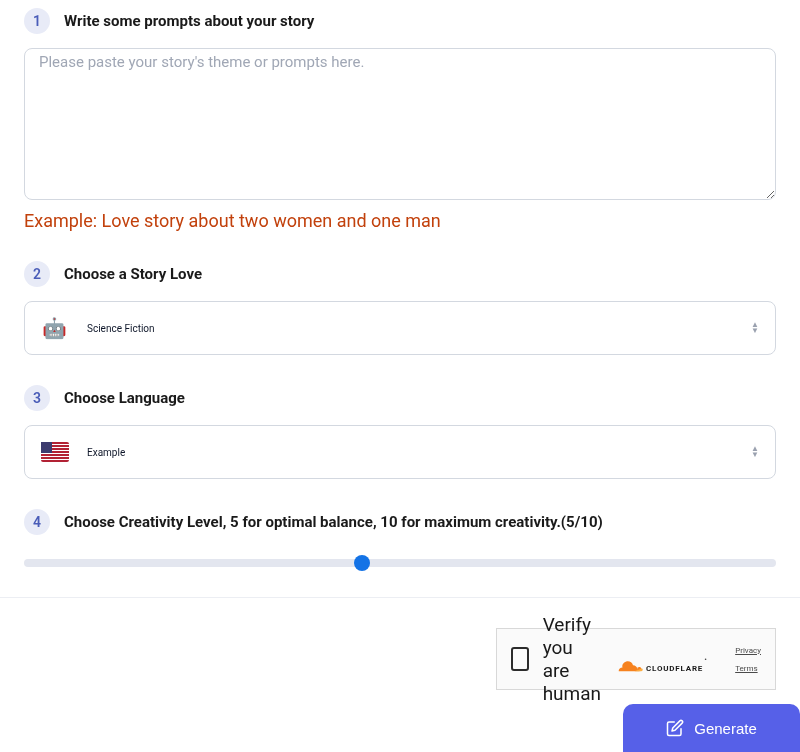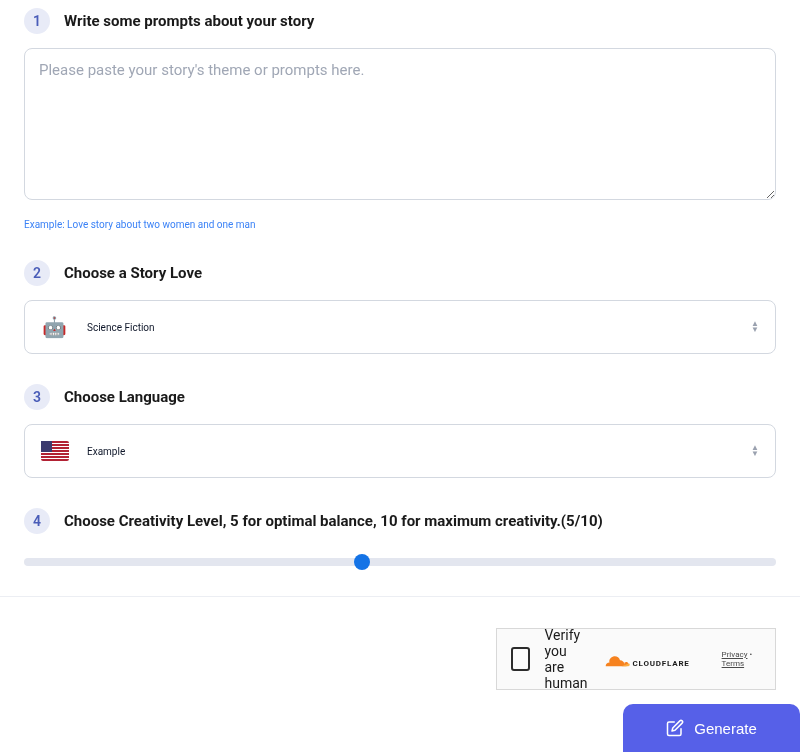--- a/index.html
+++ b/index.html
@@ -37,35 +37,35 @@
       font-size: 14px;
     }
     .step-title {
       font-size: 15px;
       font-weight: 700;
       color: #1a1a1a;
     }
     textarea {
       width: 100%;
       height: 152px;
-      padding: 12px 14px;
+      padding: 4px 14px;
       border: 1px solid #d3d8e0;
       border-radius: 8px;
       font-size: 15px;
       font-family: inherit;
       resize: both;
       color: #333;
     }
     textarea::placeholder {
       color: #a0a7b5;
     }
     .example-text {
-      margin-top: 15px;
-      font-size: 10px;
-      color: #3b82f6;
+      margin-top: 6px;
+      font-size: 18px;
+      color: #c2410c;
     }
     .section {
       margin-bottom: 30px;
     }
     .select-box {
       width: 100%;
       padding: 15px 16px;
       border: 1px solid #d3d8e0;
       border-radius: 8px;
       display: flex;
@@ -135,21 +135,21 @@
       padding: 0 14px;
       gap: 14px;
     }
     .captcha-checkbox {
       width: 24px;
       height: 24px;
       border: 2px solid #2b2b2b;
       border-radius: 3px;
     }
     .captcha-text {
-      font-size: 14px;
+      font-size: 19px;
       color: #1a1a1a;
       flex: 1;
     }
     .captcha-brand {
       display: flex;
       flex-direction: row;
       align-items: flex-end;
       gap: 1px;
     }
     .cf-logo {

